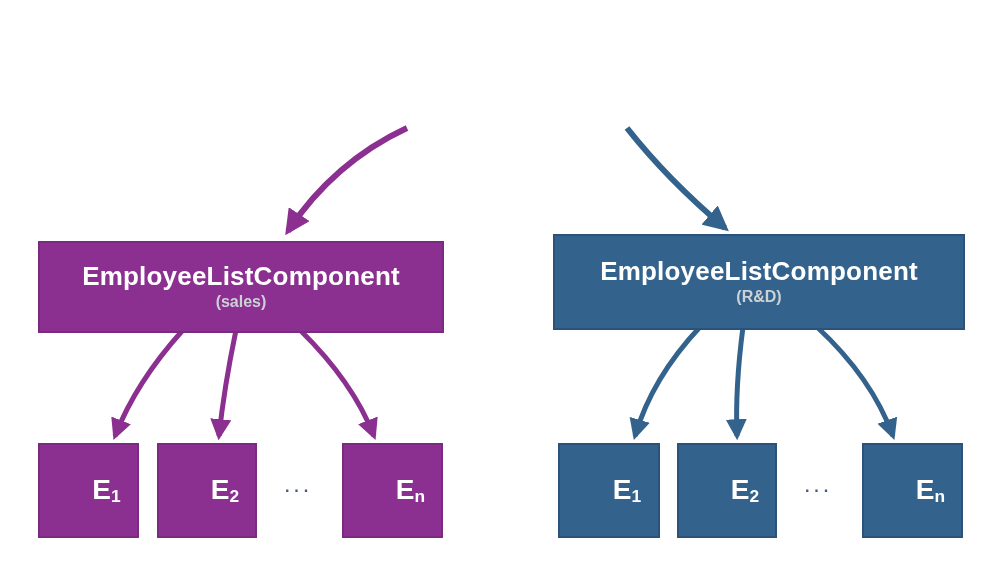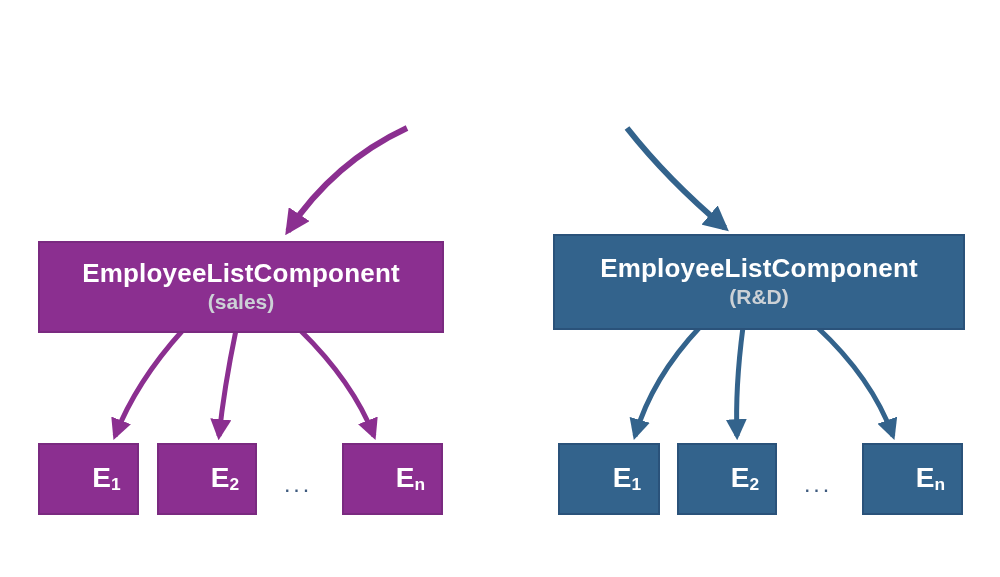--- a/index.html
+++ b/index.html
@@ -38,25 +38,25 @@
     display:flex;flex-direction:column;
     align-items:center;justify-content:center;
     color:var(--box_text);
     font-weight:bold;
     box-sizing:border-box;
     text-align:center;
   }
   .node.purple{background:var(--purple);border:2px solid var(--purple_border);}
   .node.blue{background:var(--blue);border:2px solid var(--blue_border);}
   .node .main-label{font-size:26px;line-height:1.15;letter-spacing:0.2px;}
-  .node .sub-label{font-size:21px;line-height:1.2;color:var(--subtitle_text);}
+  .node .sub-label{font-size:16px;line-height:1.2;color:var(--subtitle_text);}
   .node.root-box{left:362px;top:36px;width:279px;height:96px;}
   .node.sales-box{left:38px;top:241px;width:406px;height:92px;}
   .node.rd-box{left:553px;top:234px;width:412px;height:96px;}
-  .node.emp{width:101px;height:72px;font-size:28px;padding-left:36px;}
+  .node.emp{width:101px;height:95px;font-size:28px;padding-left:36px;}
   .node.emp .e-sub{font-size:0.62em;vertical-align:-0.18em;}
   .emp.l1{left:38px;top:443px;}
   .emp.l2{left:157px;top:443px;width:100px;}
   .emp.l3{left:342px;top:443px;}
   .emp.r1{left:558px;top:443px;width:102px;}
   .emp.r2{left:677px;top:443px;width:100px;}
   .emp.r3{left:862px;top:443px;}
   .ellipsis{
     position:absolute;z-index:2;
     width:44px;text-align:center;

